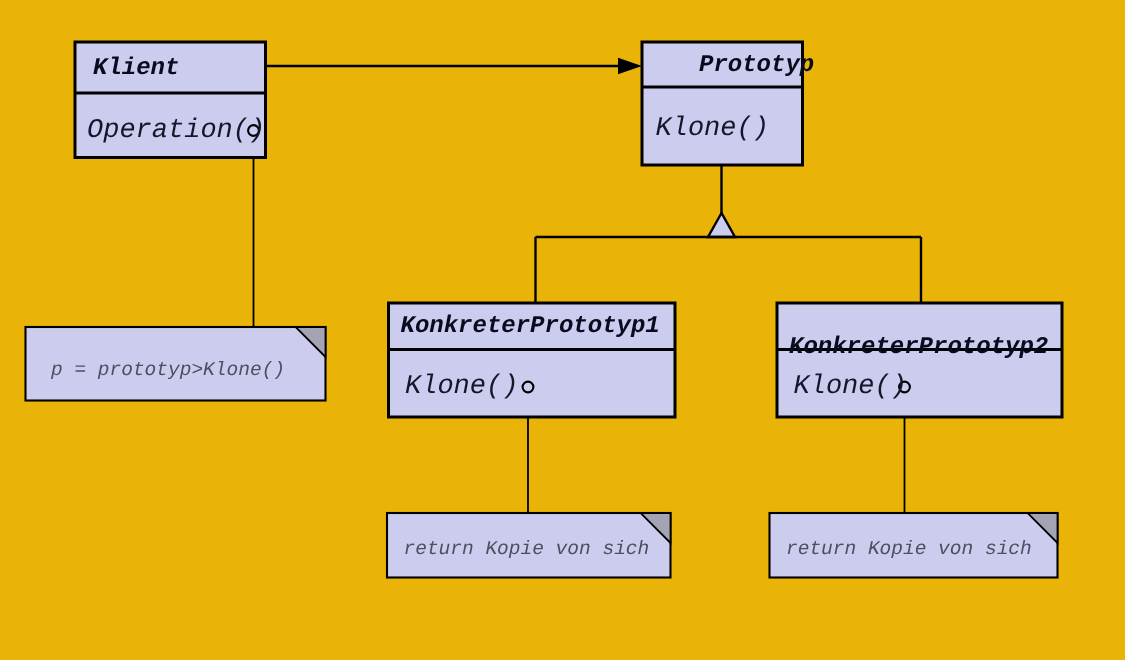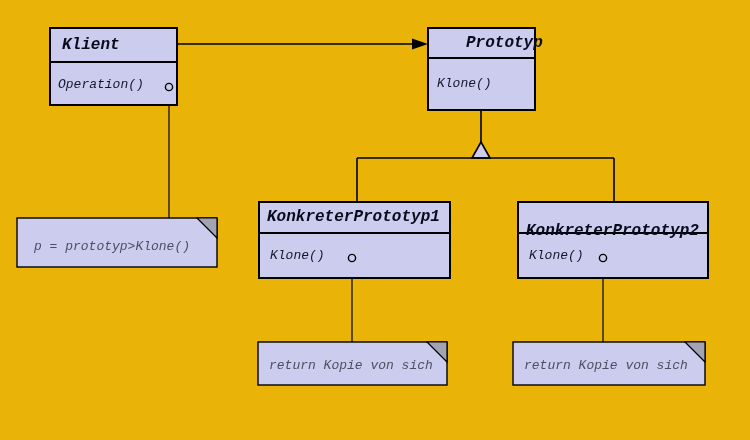--- a/index.html
+++ b/index.html
@@ -12,21 +12,21 @@
     font-family: "Liberation Mono", "DejaVu Sans Mono", monospace;
   }
   .stage svg { position:absolute; left:0; top:0; }
   .label {
     position: absolute;
     font-style: italic;
     white-space: nowrap;
     line-height: 1;
   }
   .cls-title  { font-weight: bold; font-size: 16px; color: #0a0a1e; }
-  .cls-method { font-size: 13px; color: #16162a; }
+  .cls-method { font-size: 18px; color: #16162a; }
   .note-text  { font-size: 13px; color: #4e4e60; }
 </style>
 </head>
 <body>
 
 <div class="stage">
 
   <svg width="750" height="440" viewBox="0 0 750 440">
 
     <line x1="177" y1="44" x2="414" y2="44" stroke="#000" stroke-width="1.6"></line>

